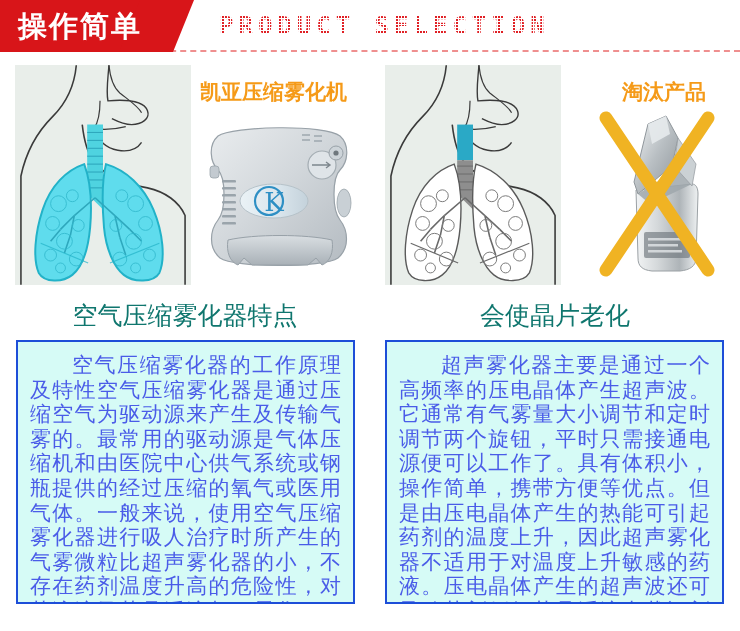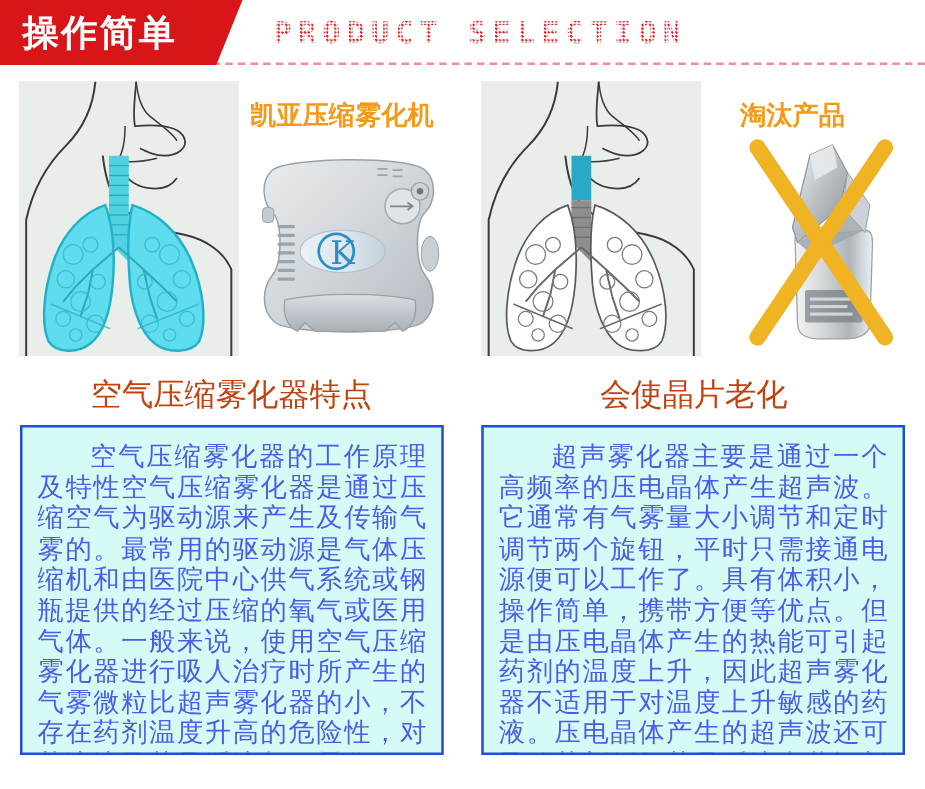--- a/index.html
+++ b/index.html
@@ -117,21 +117,21 @@
   .prod-label {
     position: absolute;
     top: 22px;
     font-size: 21px;
     font-weight: bold;
     color: #f59a18;
     white-space: nowrap;
     font-family: "DejaVu Sans", sans-serif;
   }
   .prod-label-left  { left: 200px; }
-  .prod-label-right { left: 222px; }
+  .prod-label-right { left: 252px; }
 
   .device-wrap {
     position: absolute;
     left: 198px;
     top: 62px;
     width: 162px;
     height: 160px;
   }
   .device-svg { display: block; width: 100%; height: 100%; }
 
@@ -149,21 +149,21 @@
     position: relative;
     width: 740px;
     height: 44px;
   }
   .feature-title {
     position: absolute;
     top: 0;
     width: 370px;
     text-align: center;
     font-size: 25px;
-    color: #c2410c;
+    color: #0f766e;
     line-height: 40px;
     font-family: "DejaVu Sans", sans-serif;
   }
   .feature-title-left  { left: 0; }
   .feature-title-right { left: 370px; }
 
   
   .boxes-row {
     position: relative;
     width: 740px;

